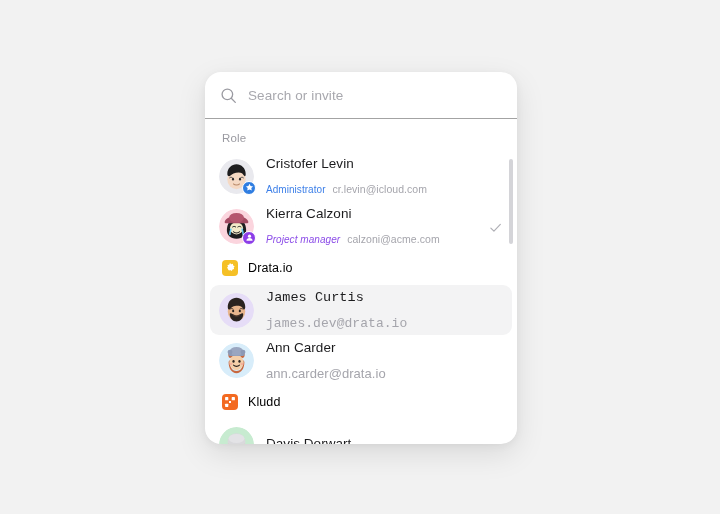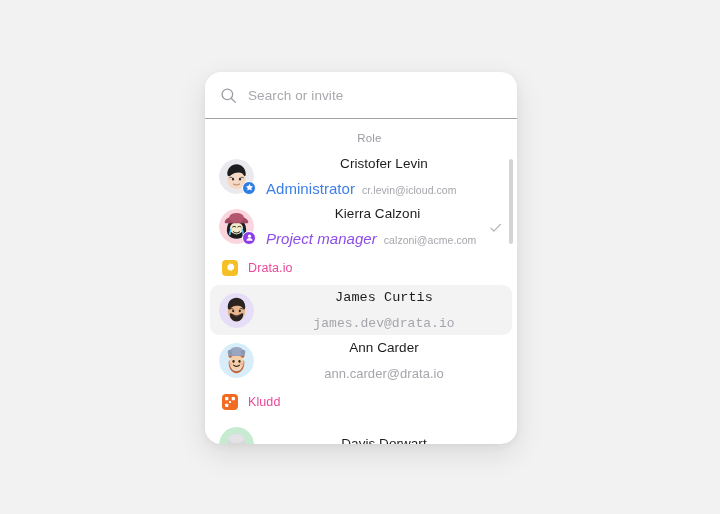--- a/index.html
+++ b/index.html
@@ -61,21 +61,20 @@
     color: #a8a8ae;
   }
 
   
   .list-body {
     position: relative;
     height: 325px;
     overflow: hidden;
     padding-top: 8px;
     box-sizing: border-box;
-    text-align: center;
   }
 
   
   .section-label {
     font-size: 11.5px;
     color: #9a9aa1;
     padding: 5px 0 7px 17px;
     letter-spacing: 0.15px;
   }
 
@@ -90,21 +89,21 @@
     width: 16px;
     height: 16px;
     border-radius: 4px;
     flex: 0 0 auto;
     margin-right: 10px;
     position: relative;
     display: block;
   }
   .group-name {
     font-size: 12.5px;
-    color: #ec4899;
+    color: #000000;
     letter-spacing: 0.1px;
   }
 
   
   .person-row {
     display: flex;
     align-items: center;
     height: 50px;
     margin: 0 5px;
     padding: 0 10px 0 9px;
@@ -159,21 +158,21 @@
     line-height: 17px;
     letter-spacing: 0.05px;
     margin-bottom: 2px;
   }
   .person-sub {
     display: flex;
     align-items: baseline;
     line-height: 14px;
   }
   .role {
-    font-size: 15px;
+    font-size: 10px;
     margin-right: 7px;
     letter-spacing: 0.05px;
   }
   .role-admin { color: #3c7fe8; }
   .role-pm { color: #8c4de8; font-style: italic; }
   .email {
     font-size: 10.5px;
     color: #a5a5ac;
     letter-spacing: 0.05px;
   }

